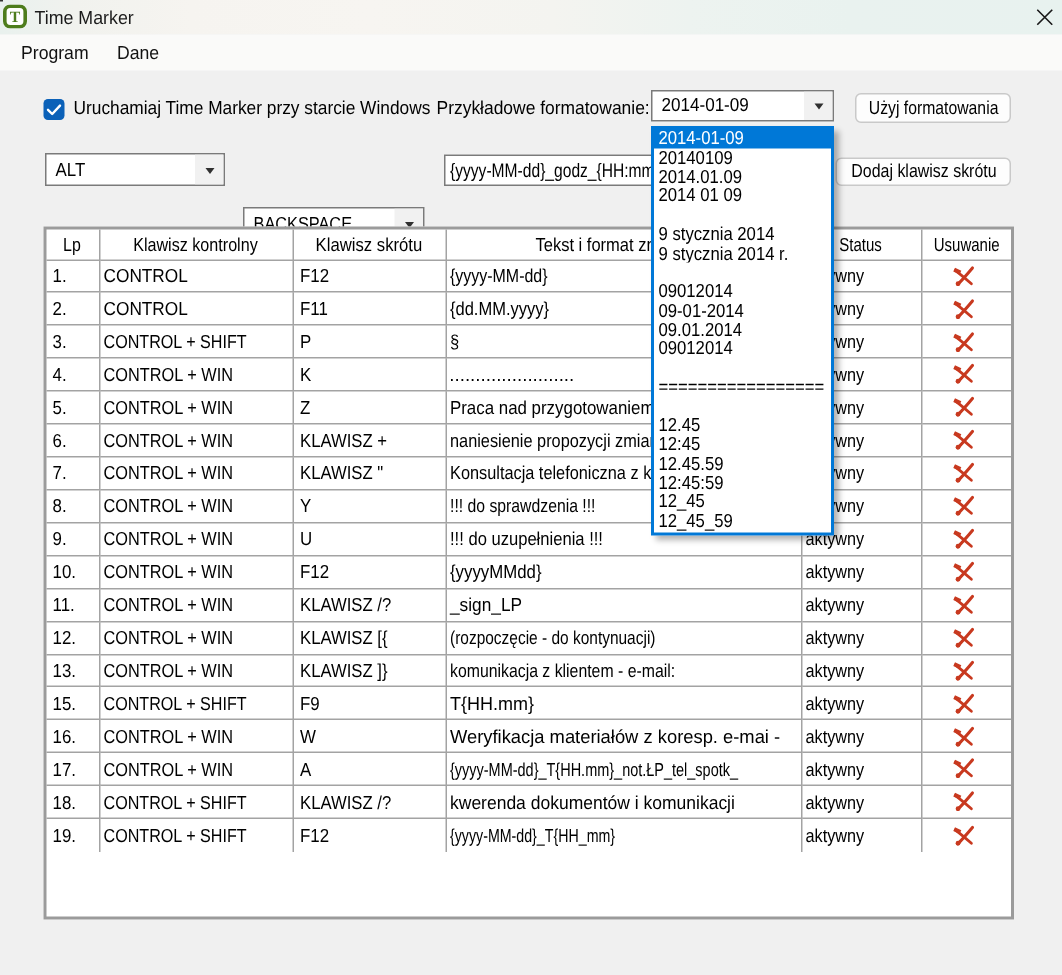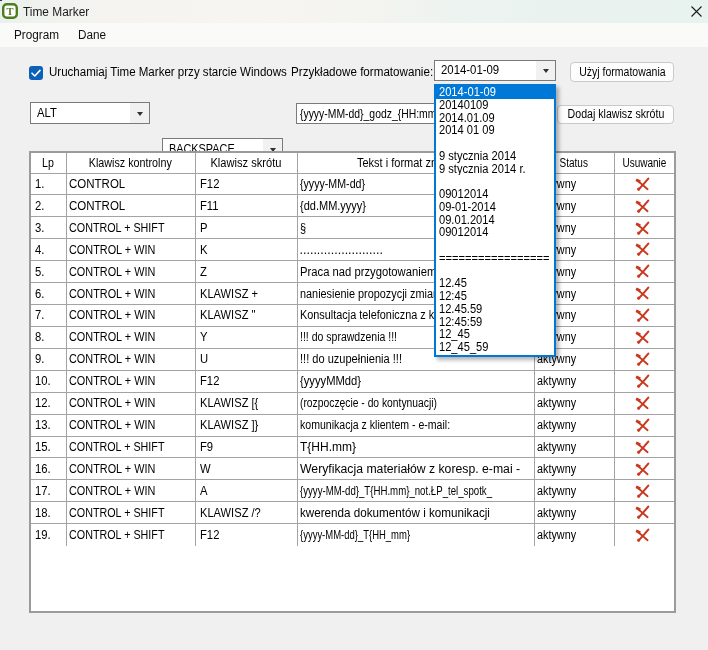--- a/index.html
+++ b/index.html
@@ -214,20 +214,33 @@
           <td class="c4"><span class="sl" style="transform:scaleX(0.896);">{yyyyMMdd}</span></td>
           <td class="c5"><span class="sl" style="transform:scaleX(0.865);">aktywny</span></td>
           <td class="xc"><svg class="xi" width="16" height="14" viewBox="0 0 16 14" style="margin-top:-2px;margin-right:5px;">
               <path d="M14.3 1.6 C11.2 5.3 7.6 9.4 4.5 12.6" stroke="#c8391f" stroke-width="2.05" fill="none" stroke-linecap="round"></path>
               <path d="M2.9 3.3 C6.4 6.1 10.4 9.4 13.6 12.2" stroke="#c8391f" stroke-width="1.85" fill="none" stroke-linecap="round"></path>
               <path d="M2.1 2.8 L6.3 4.7" stroke="#c8391f" stroke-width="2.8" fill="none" stroke-linecap="butt"></path>
               <circle cx="4.7" cy="12.1" r="1.6" fill="#c8391f"></circle>
             </svg></td>
         </tr>
     <tr>
+          <td class="c1"><span class="sl" style="transform:scaleX(0.9);">11.</span></td>
+          <td class="c2"><span class="sl" style="transform:scaleX(0.87);">CONTROL + WIN</span></td>
+          <td class="c3"><span class="sl" style="transform:scaleX(0.89);">KLAWISZ /?</span></td>
+          <td class="c4"><span class="sl" style="transform:scaleX(0.921);">_sign_LP</span></td>
+          <td class="c5"><span class="sl" style="transform:scaleX(0.865);">aktywny</span></td>
+          <td class="xc"><svg class="xi" width="16" height="14" viewBox="0 0 16 14" style="margin-top:-2px;margin-right:5px;">
+              <path d="M14.3 1.6 C11.2 5.3 7.6 9.4 4.5 12.6" stroke="#c8391f" stroke-width="2.05" fill="none" stroke-linecap="round"></path>
+              <path d="M2.9 3.3 C6.4 6.1 10.4 9.4 13.6 12.2" stroke="#c8391f" stroke-width="1.85" fill="none" stroke-linecap="round"></path>
+              <path d="M2.1 2.8 L6.3 4.7" stroke="#c8391f" stroke-width="2.8" fill="none" stroke-linecap="butt"></path>
+              <circle cx="4.7" cy="12.1" r="1.6" fill="#c8391f"></circle>
+            </svg></td>
+        </tr>
+    <tr>
           <td class="c1"><span class="sl" style="transform:scaleX(0.9);">12.</span></td>
           <td class="c2"><span class="sl" style="transform:scaleX(0.87);">CONTROL + WIN</span></td>
           <td class="c3"><span class="sl" style="transform:scaleX(0.89);">KLAWISZ [{</span></td>
           <td class="c4"><span class="sl" style="transform:scaleX(0.825);">(rozpoczęcie - do kontynuacji)</span></td>
           <td class="c5"><span class="sl" style="transform:scaleX(0.865);">aktywny</span></td>
           <td class="xc"><svg class="xi" width="16" height="14" viewBox="0 0 16 14" style="margin-top:-2px;margin-right:5px;">
               <path d="M14.3 1.6 C11.2 5.3 7.6 9.4 4.5 12.6" stroke="#c8391f" stroke-width="2.05" fill="none" stroke-linecap="round"></path>
               <path d="M2.9 3.3 C6.4 6.1 10.4 9.4 13.6 12.2" stroke="#c8391f" stroke-width="1.85" fill="none" stroke-linecap="round"></path>
               <path d="M2.1 2.8 L6.3 4.7" stroke="#c8391f" stroke-width="2.8" fill="none" stroke-linecap="butt"></path>
               <circle cx="4.7" cy="12.1" r="1.6" fill="#c8391f"></circle>

